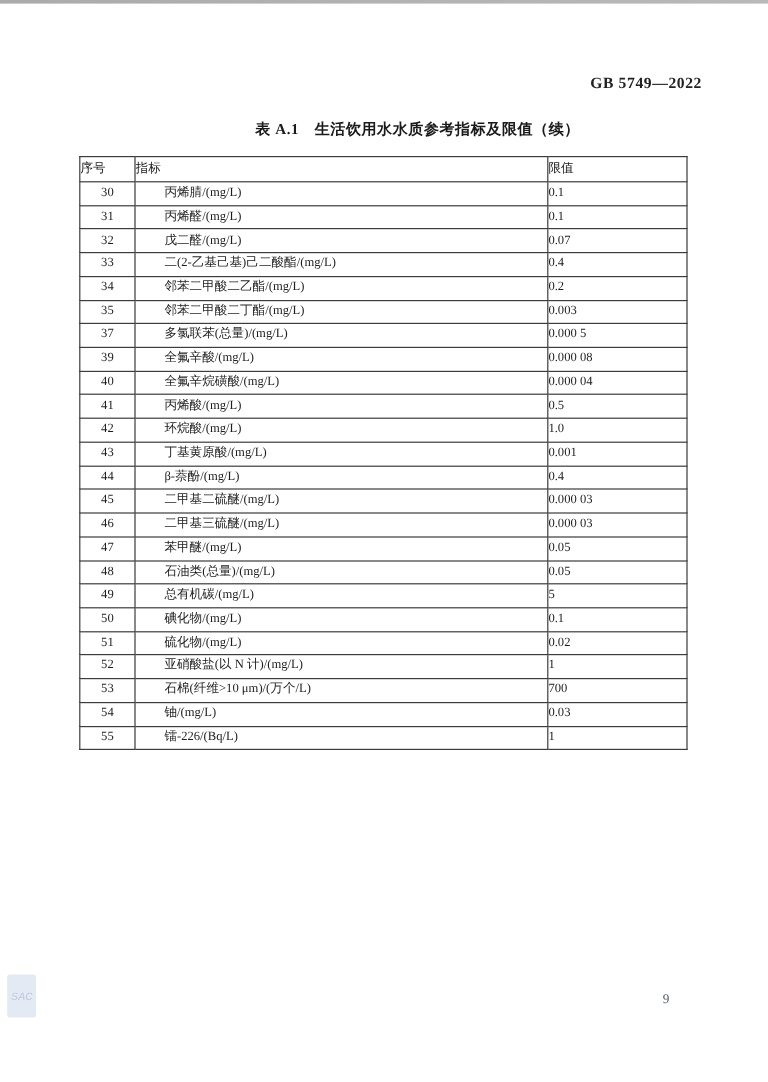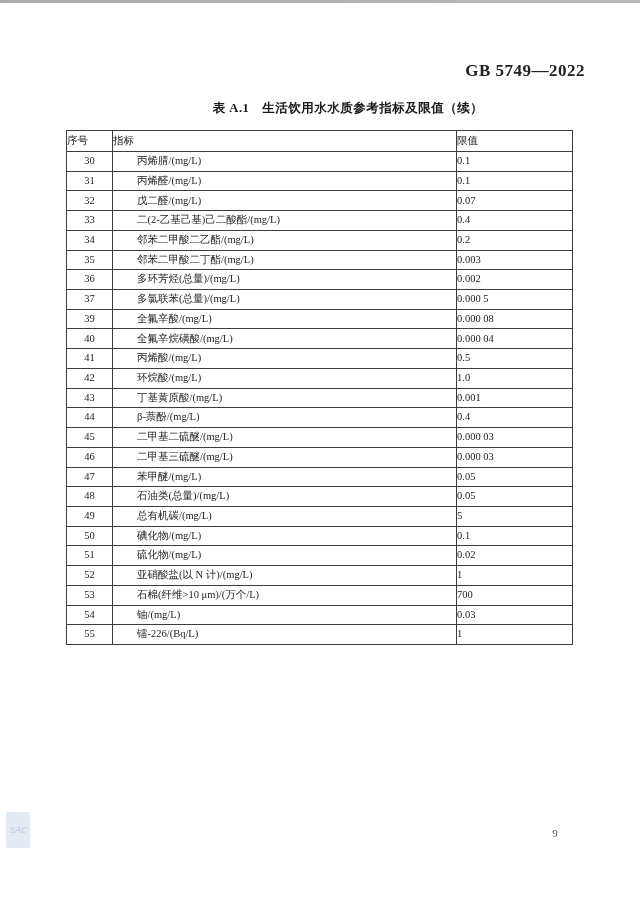--- a/index.html
+++ b/index.html
@@ -10,21 +10,21 @@
     overflow:hidden;
     font-family:"Liberation Serif","DejaVu Serif",serif;
     color:#1f1f1f;
   }
   .scan-edge{
     position:absolute;top:0;left:0;width:640px;height:3px;
     background:linear-gradient(90deg,#ababab,#b9b9b9);
   }
   .doc-number{
     position:absolute;top:61px;right:55px;
-    font-size:17px;font-weight:bold;letter-spacing:.5px;
+    font-size:13px;font-weight:bold;letter-spacing:.5px;
     color:#222;
   }
   .table-title{
     position:absolute;top:100px;left:0;width:640px;
     text-align:center;font-size:12.5px;font-weight:bold;
     letter-spacing:.5px;color:#1a1a1a;padding-left:28px;
   }
   .tbl-wrap{position:absolute;top:130px;left:66px;width:506px;}
   table.std{
     border-collapse:collapse;table-layout:fixed;width:506px;
@@ -113,25 +113,20 @@
             <td>34</td>
             <td>邻苯二甲酸二乙酯/(mg/L)</td>
             <td>0.2</td>
           </tr>
           <tr>
             <td>35</td>
             <td>邻苯二甲酸二丁酯/(mg/L)</td>
             <td>0.003</td>
           </tr>
           <tr>
-            <td>36</td>
-            <td>多环芳烃(总量)/(mg/L)</td>
-            <td>0.002</td>
-          </tr>
-          <tr>
             <td>37</td>
             <td>多氯联苯(总量)/(mg/L)</td>
             <td>0.000 5</td>
           </tr>
           <tr>
             <td>39</td>
             <td>全氟辛酸/(mg/L)</td>
             <td>0.000 08</td>
           </tr>
           <tr>

